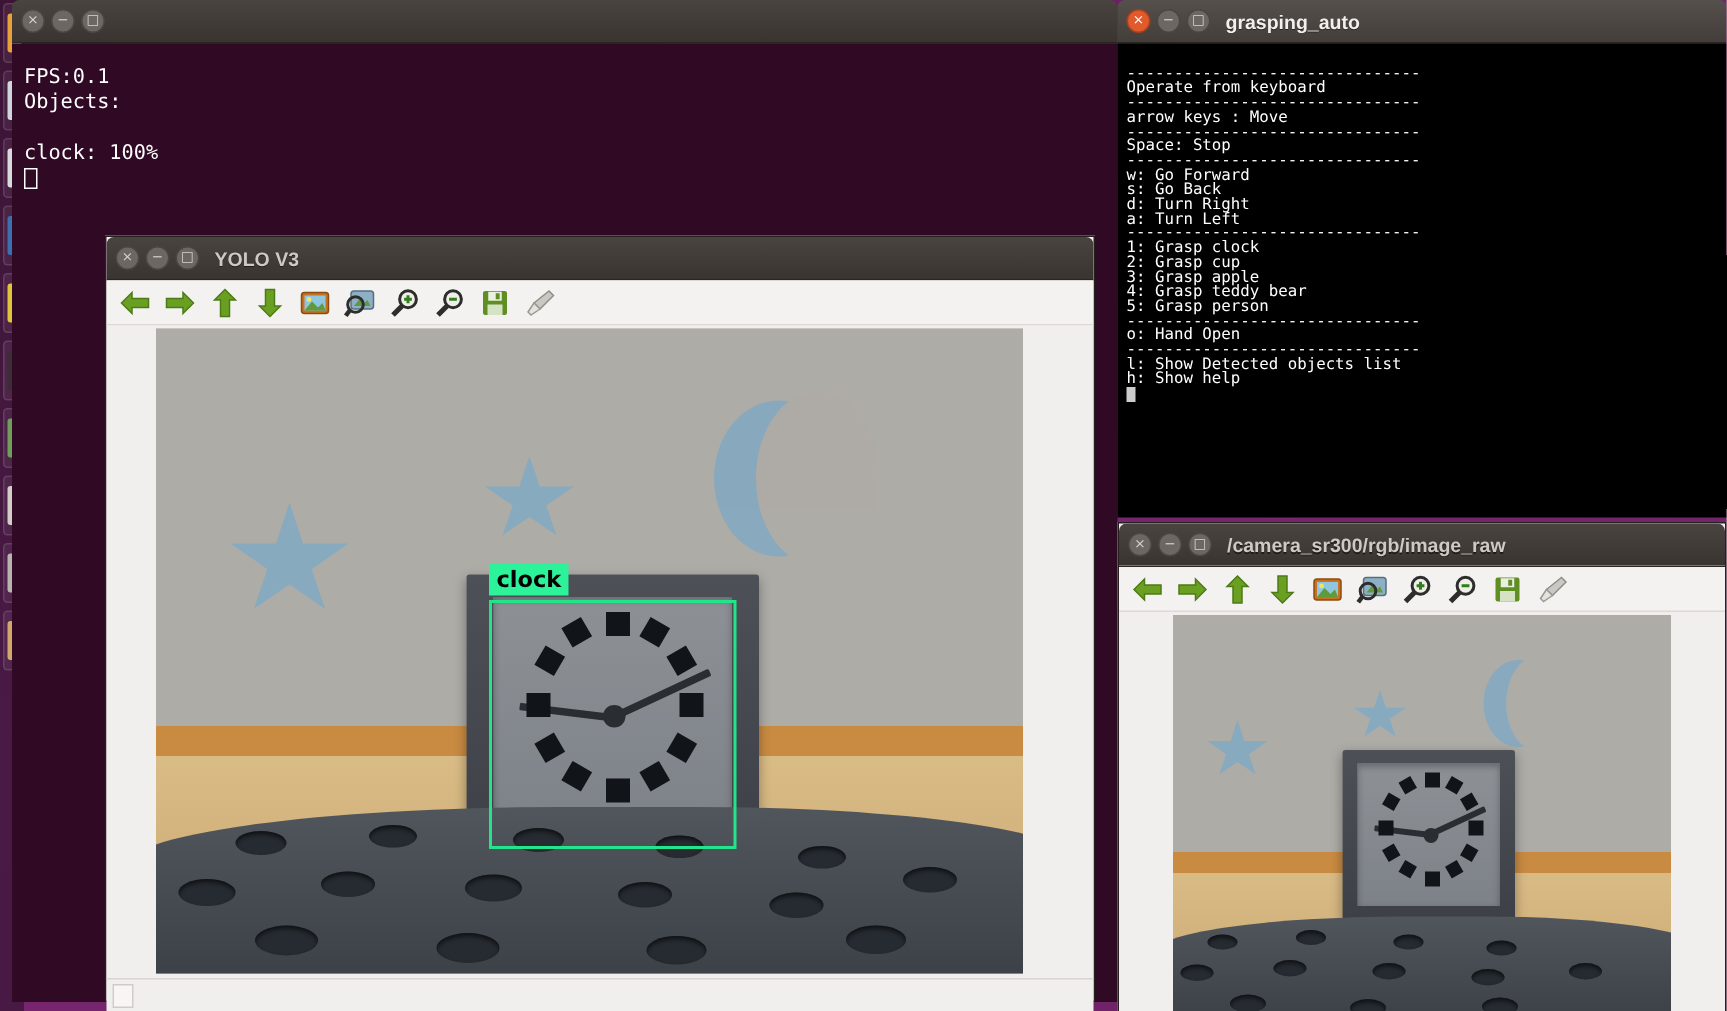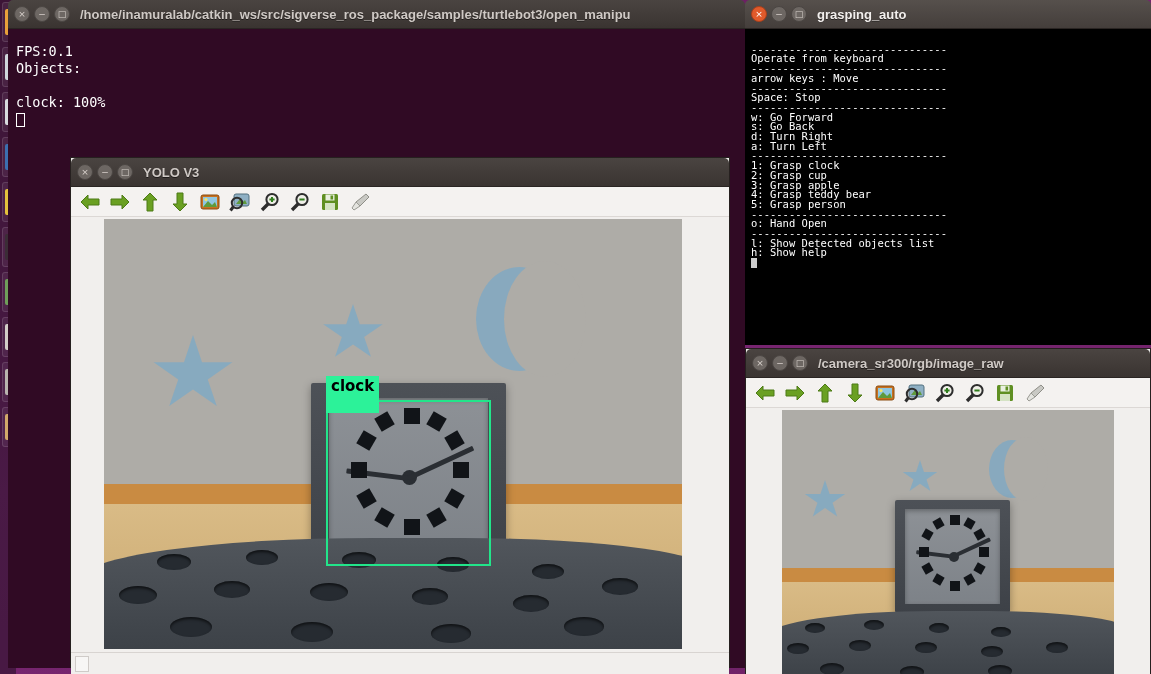--- a/index.html
+++ b/index.html
@@ -179,21 +179,21 @@
   }
   .hole {
     position: absolute; background: #262b31;
     border-radius: 50%;
     box-shadow: inset 0 2px 3px rgba(0,0,0,0.6);
   }
   .bbox { position: absolute; border: 2px solid #22e58a; }
   .bbox-label {
     position: absolute; background: #2cf299;
     color: #000; font-size: 15px; font-weight: bold;
-    padding: 1px 5px 18px 5px;
+    padding: 1px 5px 2px 5px;
     font-family: "DejaVu Sans", sans-serif;
     white-space: nowrap;
   }
 </style>
 </head>
 <body>
 
 <div id="desktop">
 
   <div id="launcher">
@@ -229,21 +229,20 @@
       </div>
   </div>
 
   <div class="window" id="term-left">
     <div class="titlebar">
       <div class="wbtns">
         <div class="wbtn">×</div>
         <div class="wbtn">−</div>
         <div class="wbtn">□</div>
       </div>
-      <div class="wtitle dim">/home/inamuralab/catkin_ws/src/sigverse_ros_package/samples/turtlebot3/open_manipu</div>
     </div>
     <div class="term-body"><span id="tl-text">FPS:0.1
 Objects:
 
 clock: 100%</span><br><span class="cursor-hollow"></span></div>
   </div>
 
   <div class="window" id="term-right">
     <div class="titlebar focused">
       <div class="wbtns">

